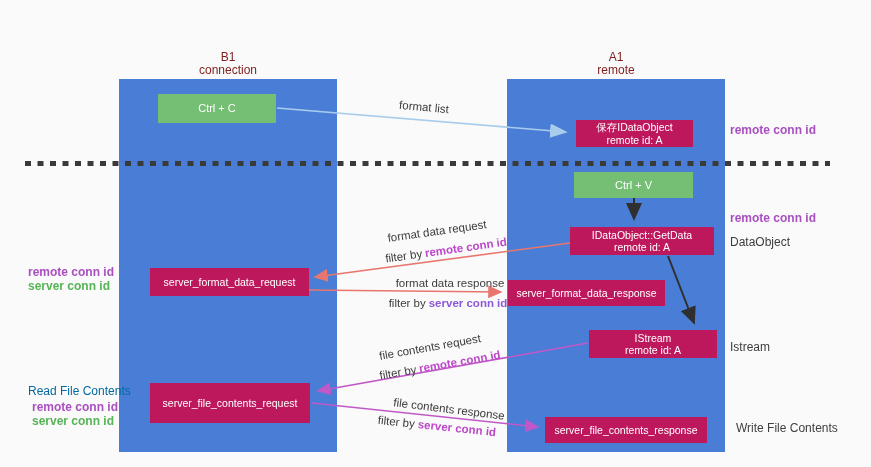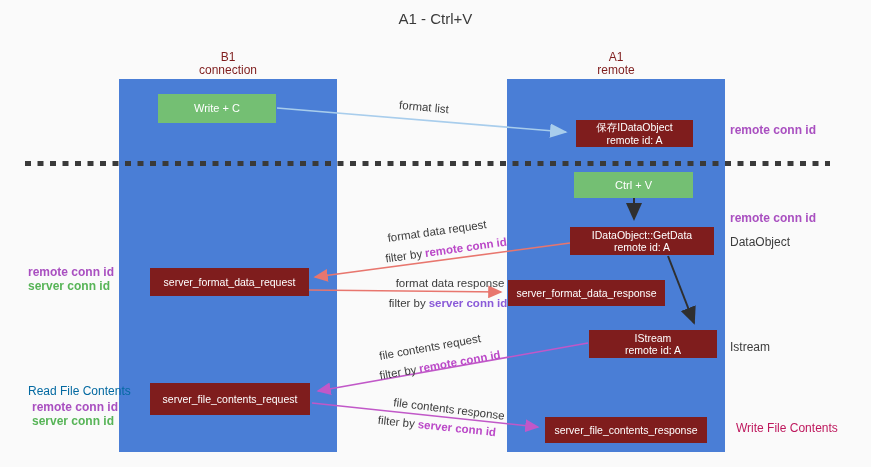--- a/index.html
+++ b/index.html
@@ -22,38 +22,37 @@
     background:#4a7ed6;top:79px;height:373px;
   }
   .lane-left{left:119px;width:218px;}
   .lane-right{left:507px;width:218px;}
   .node{
     display:flex;flex-direction:column;align-items:center;justify-content:center;
     color:#ffffff;font-size:10.5px;line-height:12.5px;text-align:center;
     white-space:nowrap;
   }
   .node-green{background:#74bf73;}
-  .node-orange{background:#7f1d1d;}
+  .node-orange{background:#be185d;}
   .arrow-label{
     white-space:nowrap;font-size:11.5px;color:#3c3c3c;
     transform:translate(-50%,-50%);
   }
   .side-label{white-space:nowrap;font-size:12px;}
   .hl-purple{color:#a94fc0;font-weight:bold;}
   .hl-green{color:#57b457;font-weight:bold;}
   .hl-magenta{color:#bb49c8;font-weight:bold;}
   .hl-violet{color:#8a5ad8;font-weight:bold;}
   .filter-prefix{margin-right:3px;}
   svg.overlay{position:absolute;left:0;top:0;pointer-events:none;}
 </style>
 </head>
 <body>
 
 <div class="abs title">
-  <div>A1 - Ctrl+V</div>
 </div>
 
 <div class="abs lane-header" style="left:228px;">
   <div>B1</div>
   <div>connection</div>
 </div>
 <div class="abs lane-header" style="left:616px;">
   <div>A1</div>
   <div>remote</div>
 </div>
@@ -88,21 +87,21 @@
   <line x1="570" y1="243" x2="315" y2="277" stroke="#e8766e" stroke-width="1.6" marker-end="url(#ah-red)"></line>
 
   <line x1="308" y1="290" x2="501" y2="292" stroke="#e8766e" stroke-width="1.6" marker-end="url(#ah-red)"></line>
 
   <line x1="588" y1="343" x2="318" y2="391" stroke="#c158c8" stroke-width="1.6" marker-end="url(#ah-magenta)"></line>
 
   <line x1="312" y1="403" x2="538" y2="427" stroke="#c158c8" stroke-width="1.6" marker-end="url(#ah-magenta)"></line>
 </svg>
 
 <div class="abs node node-green" style="left:158px;top:94px;width:118px;height:29px;font-size:11px;">
-  <div>Write + C</div>
+  <div>Ctrl + C</div>
 </div>
 
 <div class="abs node node-orange" style="left:576px;top:120px;width:117px;height:27px;">
   <div>保存IDataObject</div>
   <div>remote id: A</div>
 </div>
 
 <div class="abs node node-green" style="left:574px;top:172px;width:119px;height:26px;font-size:11px;">
   <div>Ctrl + V</div>
 </div>
@@ -118,21 +117,21 @@
 
 <div class="abs node node-orange" style="left:508px;top:280px;width:157px;height:26px;">
   <div>server_format_data_response</div>
 </div>
 
 <div class="abs node node-orange" style="left:589px;top:330px;width:128px;height:28px;">
   <div>IStream</div>
   <div>remote id: A</div>
 </div>
 
-<div class="abs node node-orange" style="left:150px;top:383px;width:160px;height:32px;">
+<div class="abs node node-orange" style="left:150px;top:383px;width:160px;height:40px;">
   <div>server_file_contents_request</div>
 </div>
 
 <div class="abs node node-orange" style="left:545px;top:417px;width:162px;height:26px;">
   <div>server_file_contents_response</div>
 </div>
 
 <div class="abs arrow-label" style="left:424px;top:107px;transform:translate(-50%,-50%) rotate(5deg);">format list</div>
 
 <div class="abs arrow-label" style="left:437px;top:231px;transform:translate(-50%,-50%) rotate(-8deg);">format data request</div>
@@ -159,13 +158,13 @@
 <div class="abs side-label hl-green" style="left:28px;top:279px;">server conn id</div>
 
 <div class="abs side-label" style="left:28px;top:384px;color:#0369a1;">Read File Contents</div>
 <div class="abs side-label hl-purple" style="left:32px;top:400px;">remote conn id</div>
 <div class="abs side-label hl-green" style="left:32px;top:414px;">server conn id</div>
 
 <div class="abs side-label hl-purple" style="left:730px;top:123px;">remote conn id</div>
 <div class="abs side-label hl-purple" style="left:730px;top:211px;">remote conn id</div>
 <div class="abs side-label" style="left:730px;top:235px;color:#3c3c3c;">DataObject</div>
 <div class="abs side-label" style="left:730px;top:340px;color:#3c3c3c;">Istream</div>
-<div class="abs side-label" style="left:736px;top:421px;color:#be185d;">Write File Contents</div>
+<div class="abs side-label" style="left:736px;top:421px;color:#404040;">Write File Contents</div>
 
 </body></html>

